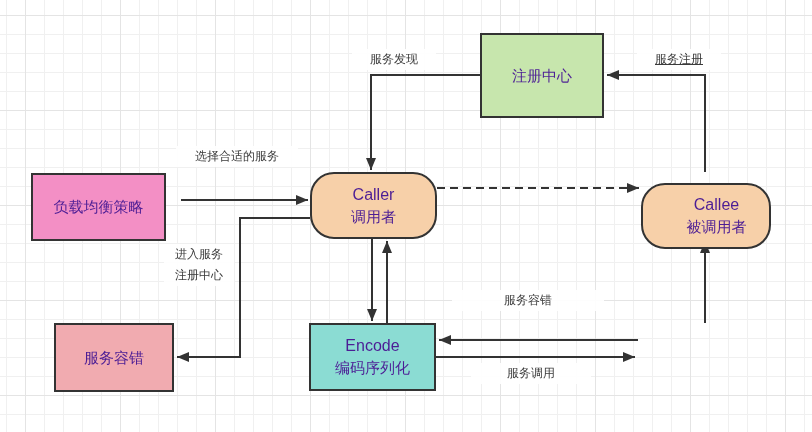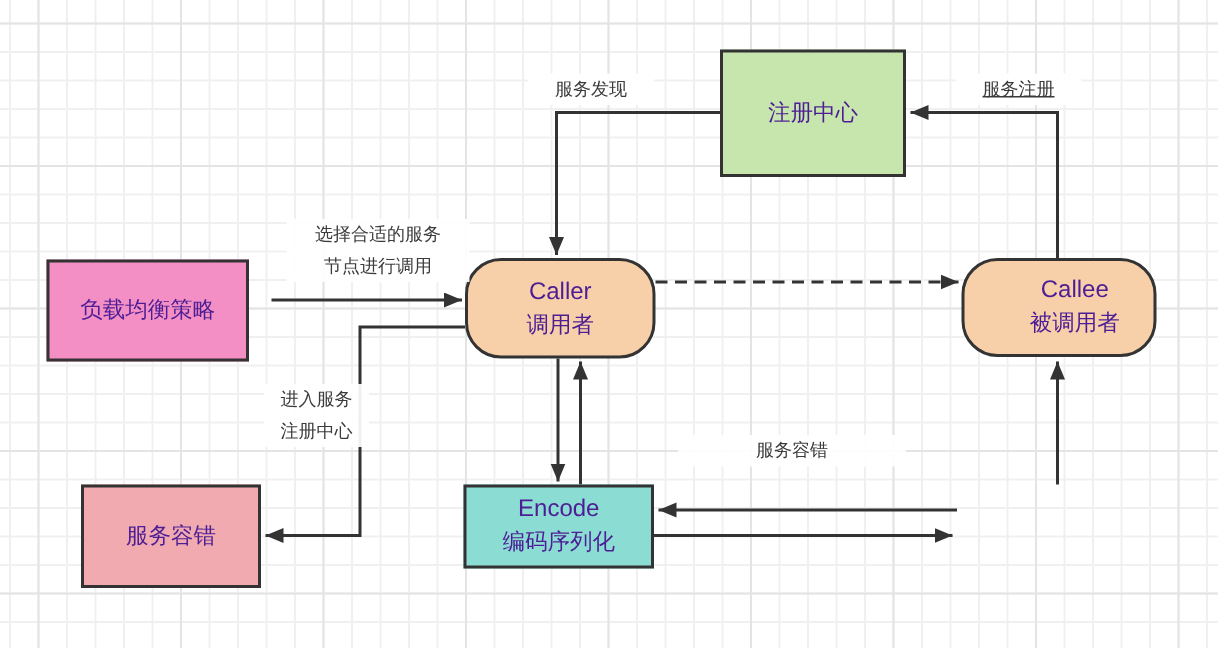--- a/index.html
+++ b/index.html
@@ -84,55 +84,57 @@
 
   <div class="node fill-green" style="left:480px; top:33px; width:124px; height:85px;">
     <span>注册中心</span>
   </div>
 
   <div class="node fill-orange" style="left:310px; top:172px; width:127px; height:67px;">
     <span class="en">Caller</span>
     <span>调用者</span>
   </div>
 
-  <div class="node fill-orange" style="left:641px; top:172px; width:130px; height:66px;padding-left:21px;">
+  <div class="node fill-orange" style="left:641px; top:183px; width:130px; height:66px;padding-left:21px;">
     <span class="en">Callee</span>
     <span>被调用者</span>
   </div>
 
   <div class="node fill-pink" style="left:31px; top:173px; width:135px; height:68px;">
     <span>负载均衡策略</span>
   </div>
 
   <div class="node fill-red" style="left:54px; top:323px; width:120px; height:69px;">
     <span>服务容错</span>
   </div>
 
-  <div class="node fill-cyan" style="left:309px; top:323px; width:127px; height:56px;">
+  <div class="node fill-cyan" style="left:309px; top:323px; width:127px; height:68px;">
     <span class="en">Encode</span>
     <span>编码序列化</span>
   </div>
 
 
   <div class="edge-label" style="left:352px; top:49px; width:84px;">
     <span>服务发现</span>
   </div>
 
   <div class="edge-label" style="left:637px; top:49px; width:84px;text-decoration:underline;">
     <span>服务注册</span>
   </div>
 
-  <div class="edge-label" style="left:191px; top:146px; width:122px;">
+  <div class="edge-label" style="left:176px; top:146px; width:122px;">
     <div>选择合适的服务</div>
-    <div>节点进行调用</div>
   </div>
 
-  <div class="edge-label" style="left:164px; top:256px; width:70px;margin-left:12px;">
+  <div class="edge-label" style="left:164px; top:244px; width:70px;">
     <div>进入服务</div>
     <div>注册中心</div>
   </div>
 
   <div class="edge-label" style="left:452px; top:290px; width:152px;">
     <div>服务容错</div>
   </div>
 
+  <div class="edge-label" style="left:471px; top:363px; width:120px;">
+    <span>服务调用</span>
+  </div>
 
 </div>
 
 </body></html>

